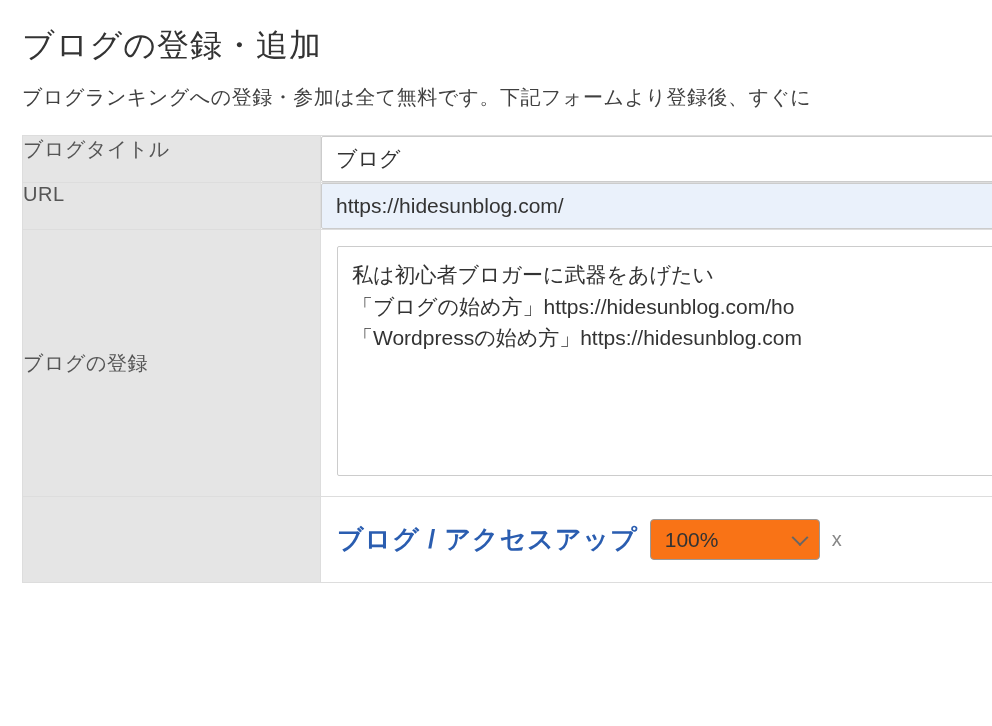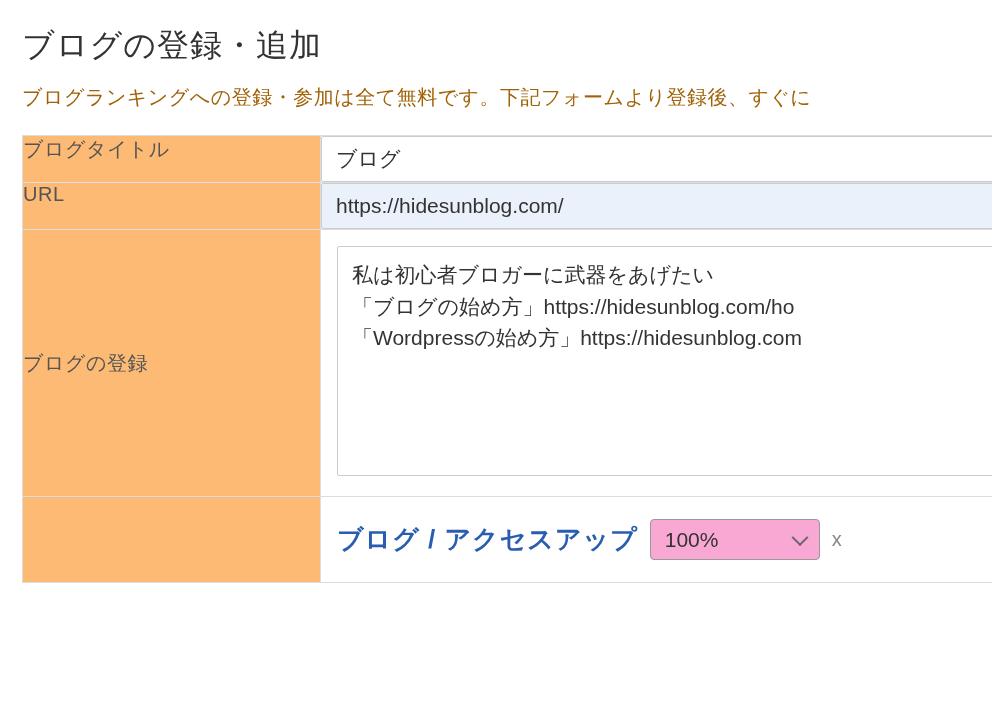--- a/index.html
+++ b/index.html
@@ -16,37 +16,37 @@
     }
     .page-title {
       font-size: 32px;
       font-weight: 400;
       color: #333;
       padding: 24px 0 16px 22px;
       letter-spacing: 1px;
     }
     .page-description {
       font-size: 20px;
-      color: #a16207;
+      color: #404040;
       padding: 0 0 24px 22px;
       letter-spacing: 0.5px;
       white-space: nowrap;
     }
     .form-table {
       width: 100%;
       border-collapse: collapse;
       margin-left: 22px;
     }
     .form-table td {
       border: 1px solid #ddd;
       padding: 0;
       vertical-align: top;
     }
     .label-cell {
-      background: #fdba74;
+      background: #e5e5e5;
       width: 298px;
       font-size: 20px;
       color: #555;
       padding: 28px 20px;
       vertical-align: middle;
       letter-spacing: 0.5px;
     }
     .input-cell {
       background: #fff;
       padding: 18px 16px;
@@ -100,21 +100,21 @@
       color: #2a5db0;
       font-weight: 700;
       font-size: 26px;
       letter-spacing: 1px;
     }
     .percent-select {
       font-size: 21px;
       padding: 8px 40px 8px 14px;
       border: 1px solid #999;
       border-radius: 4px;
-      background: #f9a8d4;
+      background: #f97316;
       font-family: inherit;
       appearance: none;
       -webkit-appearance: none;
       position: relative;
       min-width: 170px;
       color: #333;
     }
     .select-wrapper {
       position: relative;
       display: inline-block;

